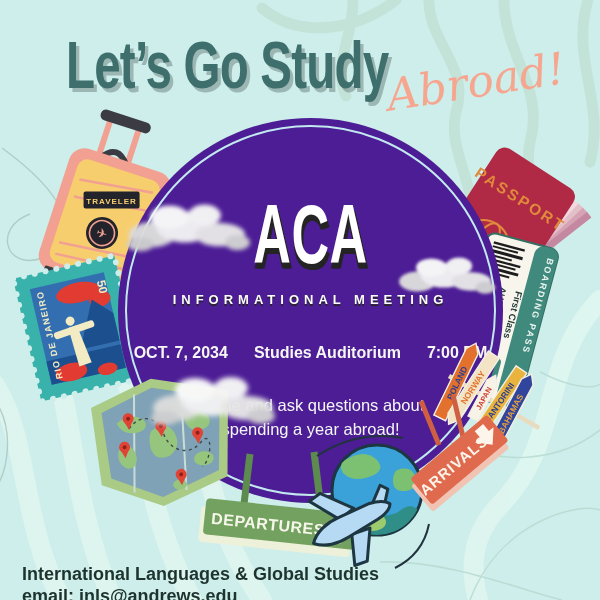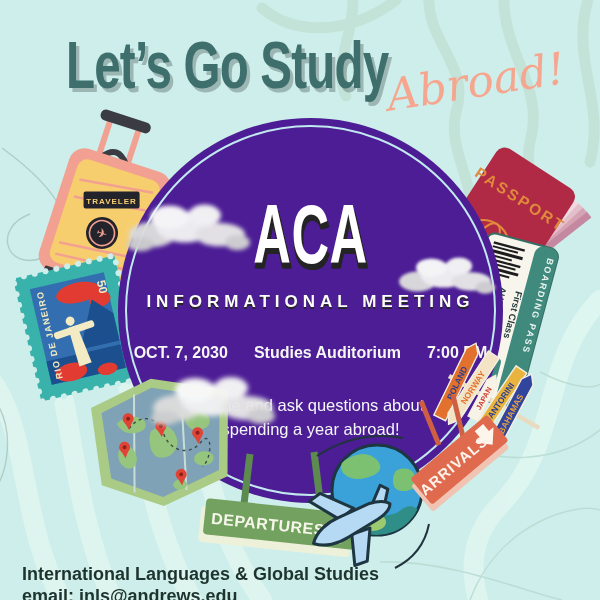--- a/index.html
+++ b/index.html
@@ -16,21 +16,21 @@
   .accent{left:386px;top:56px;font-size:44px;font-style:italic;color:#f6a68f;
           font-family:"DejaVu Serif",serif;transform:rotate(-9deg);white-space:nowrap;}
 
   
   .circle{left:118px;top:118px;width:385px;height:385px;border-radius:50%;background:#4c1d95;}
   .circle::after{content:"";position:absolute;left:7px;top:7px;right:7px;bottom:7px;
                  border:2px solid #c2e9ef;border-radius:50%;}
   .org{left:0;top:74px;width:100%;text-align:center;font-size:84px;font-weight:bold;color:#ffffff;
        line-height:1;transform:scale(.62,1);transform-origin:center top;letter-spacing:1px;
        text-shadow:0 6px 0 #242424,4px 6px 0 #242424;}
-  .event{left:0;top:174px;width:100%;text-align:center;font-size:17px;font-weight:bold;color:#fcfcfc;
+  .event{left:0;top:174px;width:100%;text-align:center;font-size:13px;font-weight:bold;color:#fcfcfc;
          letter-spacing:5px;text-shadow:0 2px 0 #262626;white-space:nowrap;}
   .daterow{left:0;top:226px;width:100%;display:flex;justify-content:center;gap:26px;
            font-size:16px;font-weight:600;color:#f6f6f4;white-space:nowrap;}
   .tagline{left:0;top:276px;width:100%;text-align:center;font-size:16.5px;color:#f3f6f5;line-height:1.45;}
 
   
   .footer{left:22px;top:564px;font-size:18px;font-weight:700;color:#1e332e;line-height:1.22;}
 </style>
 </head>
 <body>
@@ -162,21 +162,21 @@
       <rect x="22" y="128" width="40" height="38" rx="4" fill="#3f8a7d"></rect>
       <circle cx="42" cy="147" r="12.5" fill="#f7f5ec"></circle>
       <text x="42" y="152" text-anchor="middle" font-size="13" fill="#3f8a7d">✈</text>
     </g>
   </svg>
 
   <div class="abs circle">
     <div class="abs org">ACA</div>
     <div class="abs event">INFORMATIONAL MEETING</div>
     <div class="abs daterow">
-      <span>OCT. 7, 2030</span>
+      <span>OCT. 7, 2034</span>
       <span>Studies Auditorium</span>
       <span>7:00 PM</span>
     </div>
     <div class="abs tagline">
       <div>Come and ask questions about</div>
       <div>spending a year abroad!</div>
     </div>
   </div>
 
   <svg class="abs" style="left:432px;top:348px" width="130" height="120" viewBox="0 0 130 120">

